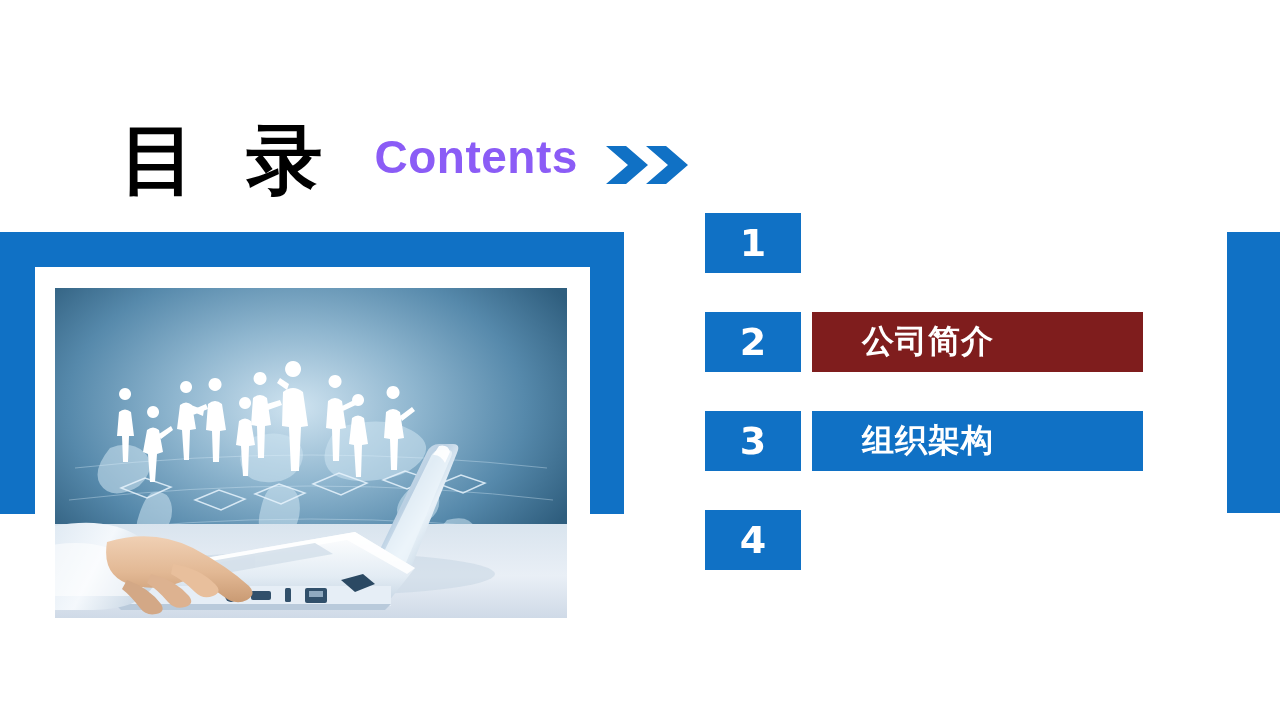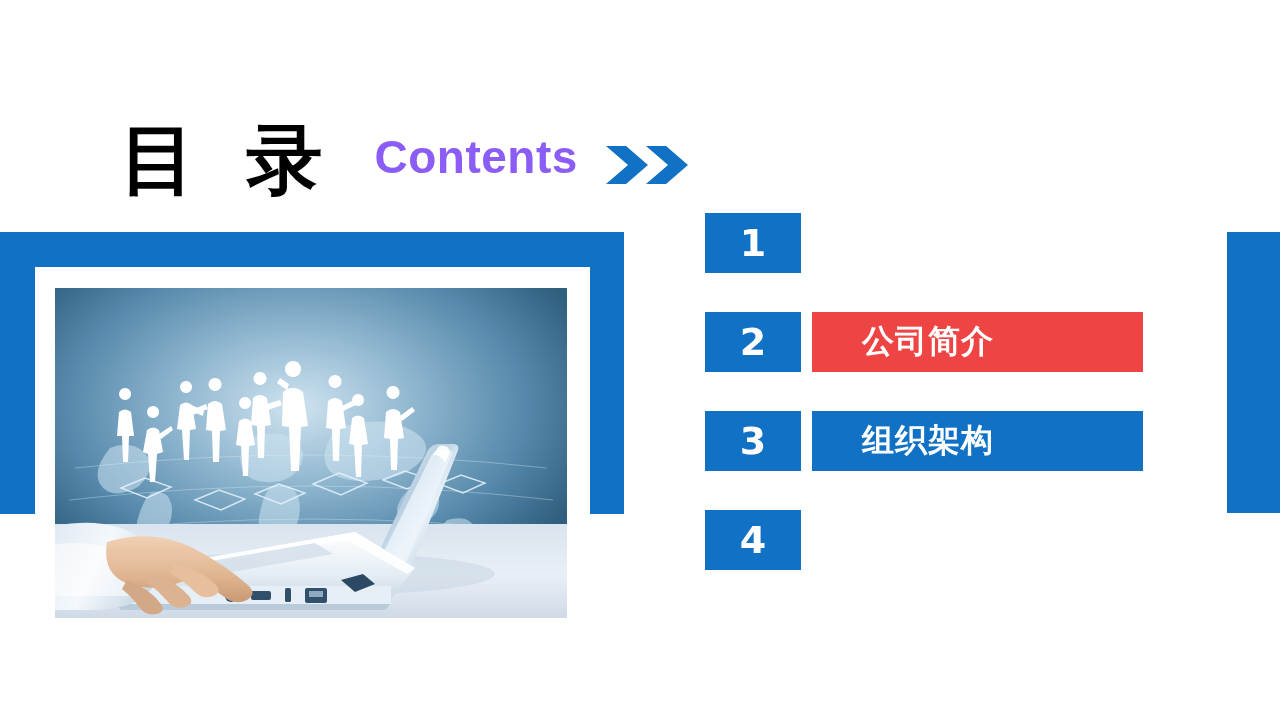--- a/index.html
+++ b/index.html
@@ -130,21 +130,21 @@
     align-items: center;
     color: #ffffff;
     font-family: "DejaVu Sans", "Liberation Sans", sans-serif;
     font-size: 32px;
     font-weight: bold;
     letter-spacing: 1px;
     padding-left: 50px;
     box-sizing: border-box;
   }
   .toc-label.dark  { background: #1071C5; }
-  .toc-label.light { background: #ef4444; }
+  .toc-label.light { background: #7f1d1d; }
 </style>
 </head>
 <body>
 
 <div class="slide">
 
   <div class="header">
     <div class="title-cn">目 录</div>
     <div class="title-en">Contents</div>
     <div class="chevrons">

